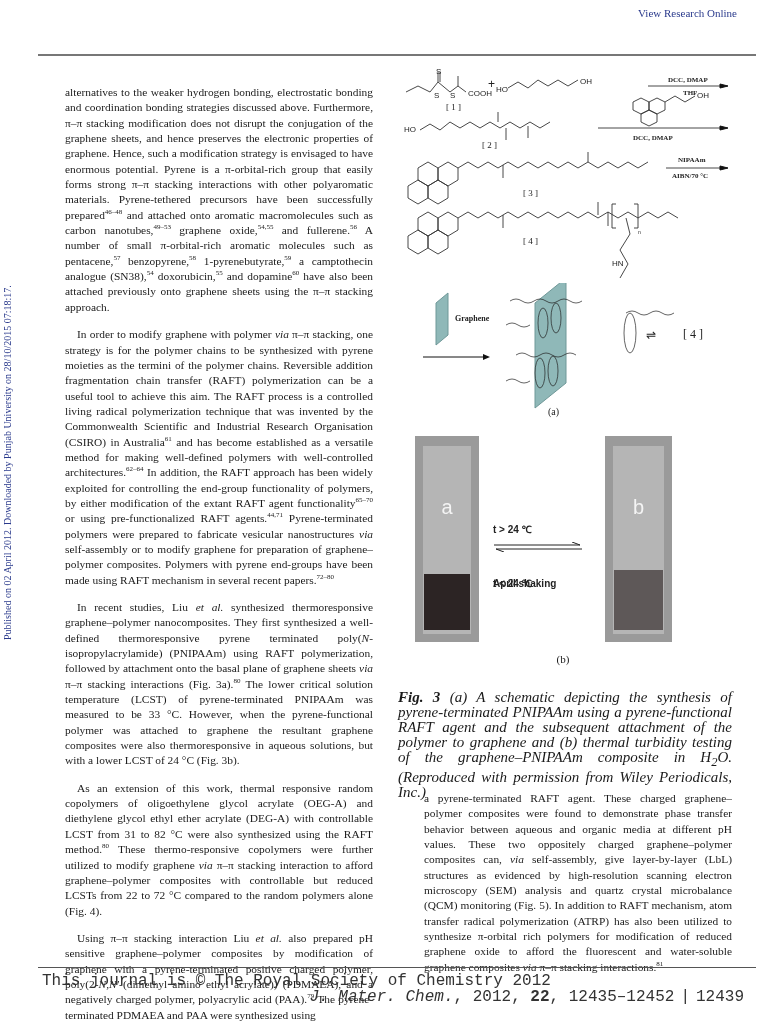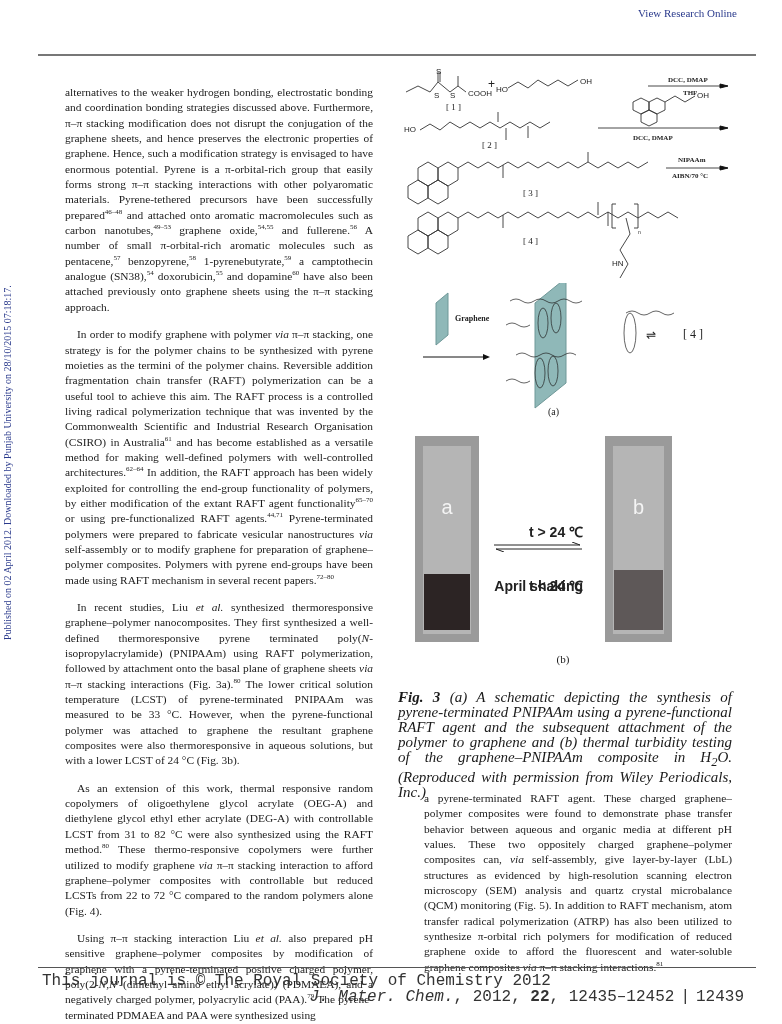--- a/index.html
+++ b/index.html
@@ -20,22 +20,22 @@
   .fig { position: absolute; left: 398px; top: 68px; width: 335px; height: 600px; }
   .scheme { position: absolute; left: 0; top: 0; width: 335px; height: 220px; }
   .scheme svg { width: 100%; height: 100%; }
   .fig-label { position: absolute; font-size: 11px; text-align: center; width: 30px; }
   .photo { position: absolute; left: 0; top: 368px; width: 335px; height: 210px; }
   .vial { position: absolute; top: 0; width: 64px; height: 206px; background: #9a9a9a; }
   .vial .glass { position: absolute; left: 8px; right: 8px; top: 10px; bottom: 8px; background: #b5b5b5; }
   .vial .liquid { position: absolute; left: 9px; right: 9px; bottom: 12px; background: #2c2424; }
   .vial .letter { position: absolute; top: 60px; width: 100%; text-align: center; color: #f4f4f4;
                   font-family: "Liberation Sans", sans-serif; font-size: 20px; }
-  .cond { position: absolute; left: 95px; width: 90px; text-align: right;
-          font-family: "Liberation Sans", sans-serif; font-weight: bold; font-size: 14px; color: #222; }
+  .cond { position: absolute; left: 95px; width: 90px; text-align: left;
+          font-family: "Liberation Sans", sans-serif; font-weight: bold; font-size: 10px; color: #222; }
   .caption { position: absolute; left: 398px; top: 690px; width: 334px; font-size: 15px; line-height: 15px;
              text-align: justify; font-style: italic; }
   .caption b { font-weight: bold; }
   .bottom-rule { position: absolute; left: 38px; width: 718px; top: 967px; height: 1px; background: #555; }
   .footer { position: absolute; top: 972px; font-family: Liberation Mono, monospace; font-size: 16px; color: #333; }
   .footer-left { left: 42px; }
   .footer-right { right: 38px; margin-top: 16px; }
   .footer-right .sep { margin: 0 6px; }
 </style>
 </head>

